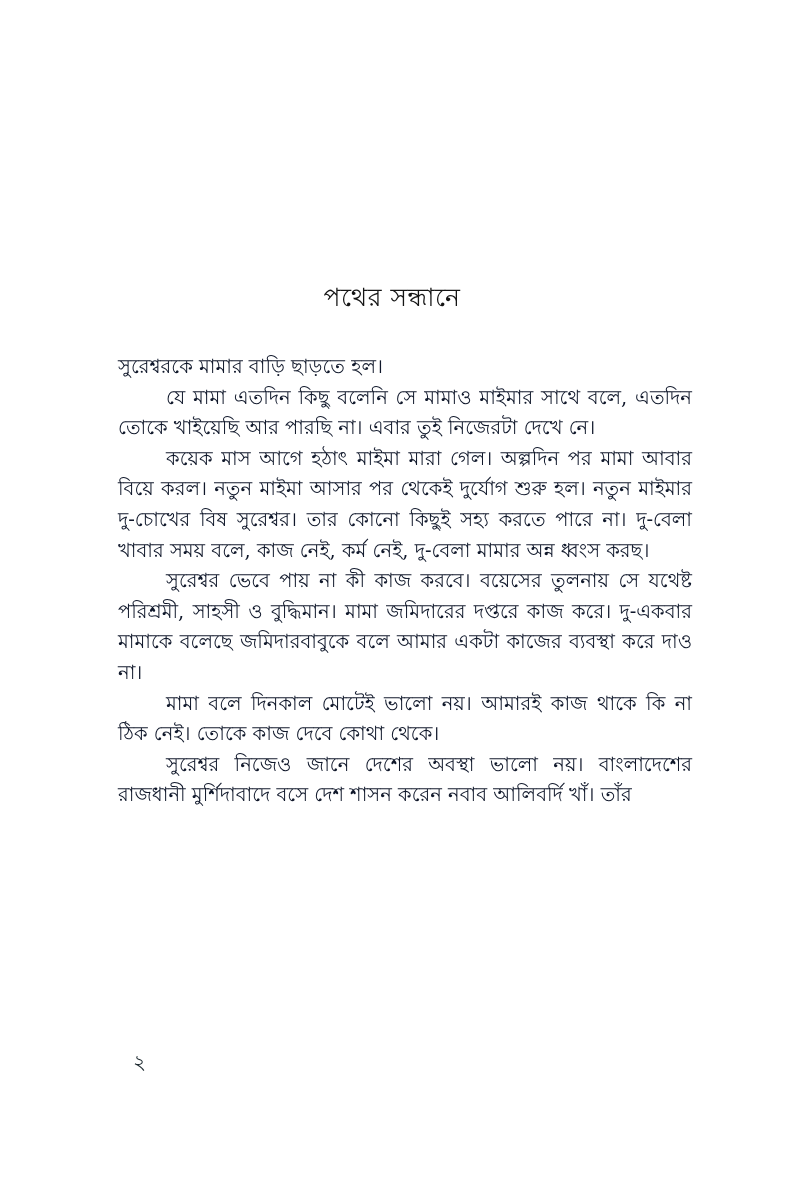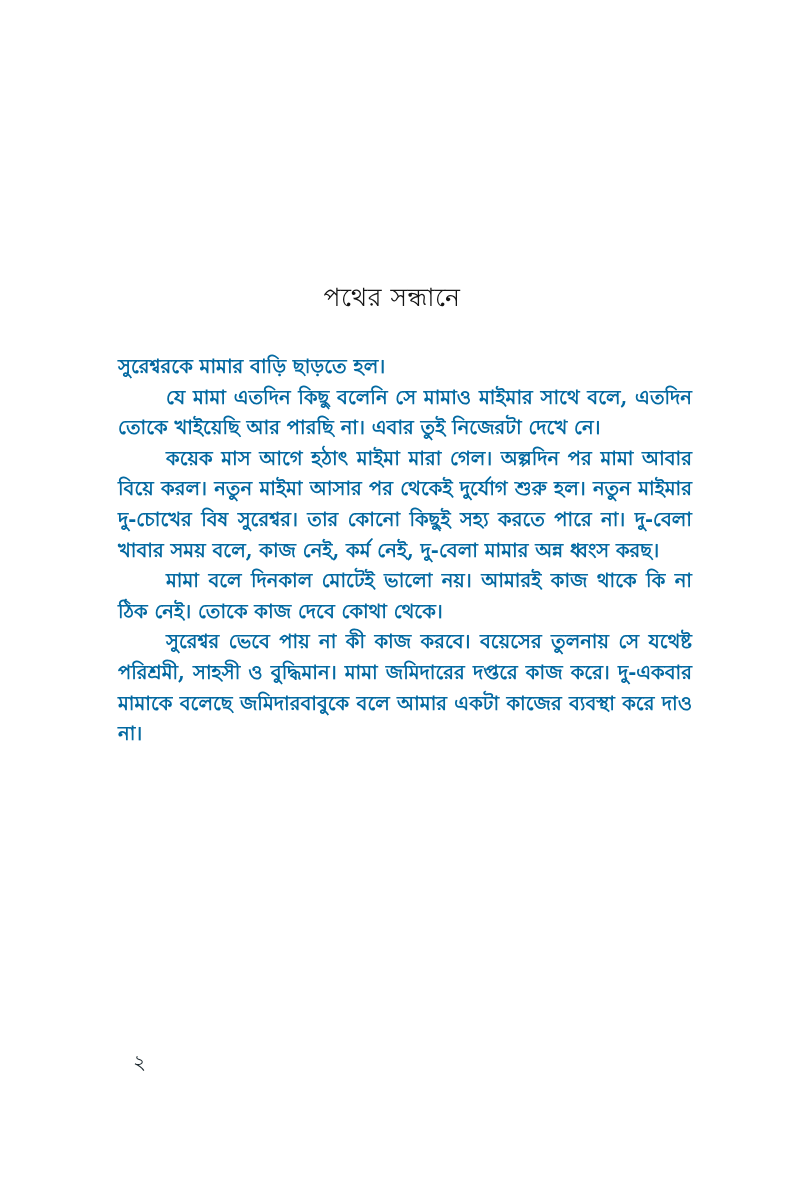--- a/index.html
+++ b/index.html
@@ -32,23 +32,22 @@
       letter-spacing: 0.5px;
       color: #141414;
     }
     .body-text {
       position: absolute;
       top: 352px;
       left: 118px;
       width: 574px;
       font-size: 19.5px;
       line-height: 30.6px;
-      color: #0369a1;
+      color: #0f172a;
       text-align: justify;
-      font-weight: bold;
     }
     .body-text p {
       margin: 0;
       text-indent: 48px;
       text-align: justify;
     }
     .body-text p.first {
       text-indent: 0;
     }
     .page-number {
@@ -63,18 +62,19 @@
 </head>
 <body>
 
 <div class="page">
   <div class="chapter-title">পথের সন্ধানে</div>
 
   <div class="body-text">
     <p class="first">সুরেশ্বরকে মামার বাড়ি ছাড়তে হল।</p>
     <p>যে মামা এতদিন কিছু বলেনি সে মামাও মাইমার সাথে বলে, এতদিন তোকে খাইয়েছি আর পারছি না। এবার তুই নিজেরটা দেখে নে।</p>
     <p>কয়েক মাস আগে হঠাৎ মাইমা মারা গেল। অল্পদিন পর মামা আবার বিয়ে করল। নতুন মাইমা আসার পর থেকেই দুর্যোগ শুরু হল। নতুন মাইমার দু-চোখের বিষ সুরেশ্বর। তার কোনো কিছুই সহ্য করতে পারে না। দু-বেলা খাবার সময় বলে, কাজ নেই, কর্ম নেই, দু-বেলা মামার অন্ন ধ্বংস করছ।</p>
+    <p>সুরেশ্বর ভেবে পায় না কী কাজ করবে। বয়েসের তুলনায় সে যথেষ্ট পরিশ্রমী, সাহসী ও বুদ্ধিমান। মামা জমিদারের দপ্তরে কাজ করে। দু-একবার মামাকে বলেছে জমিদারবাবুকে বলে আমার একটা কাজের ব্যবস্থা করে দাও না।</p>
     <p>মামা বলে দিনকাল মোটেই ভালো নয়। আমারই কাজ থাকে কি না ঠিক নেই। তোকে কাজ দেবে কোথা থেকে।</p>
-    <p>সুরেশ্বর ভেবে পায় না কী কাজ করবে। বয়েসের তুলনায় সে যথেষ্ট পরিশ্রমী, সাহসী ও বুদ্ধিমান। মামা জমিদারের দপ্তরে কাজ করে। দু-একবার মামাকে বলেছে জমিদারবাবুকে বলে আমার একটা কাজের ব্যবস্থা করে দাও না।</p>
+    <p>সুরেশ্বর নিজেও জানে দেশের অবস্থা ভালো নয়। বাংলাদেশের রাজধানী মুর্শিদাবাদে বসে দেশ শাসন করেন নবাব আলিবর্দি খাঁ। তাঁর</p>
   </div>
 
   <div class="page-number">২</div>
 </div>
 
 </body></html>

